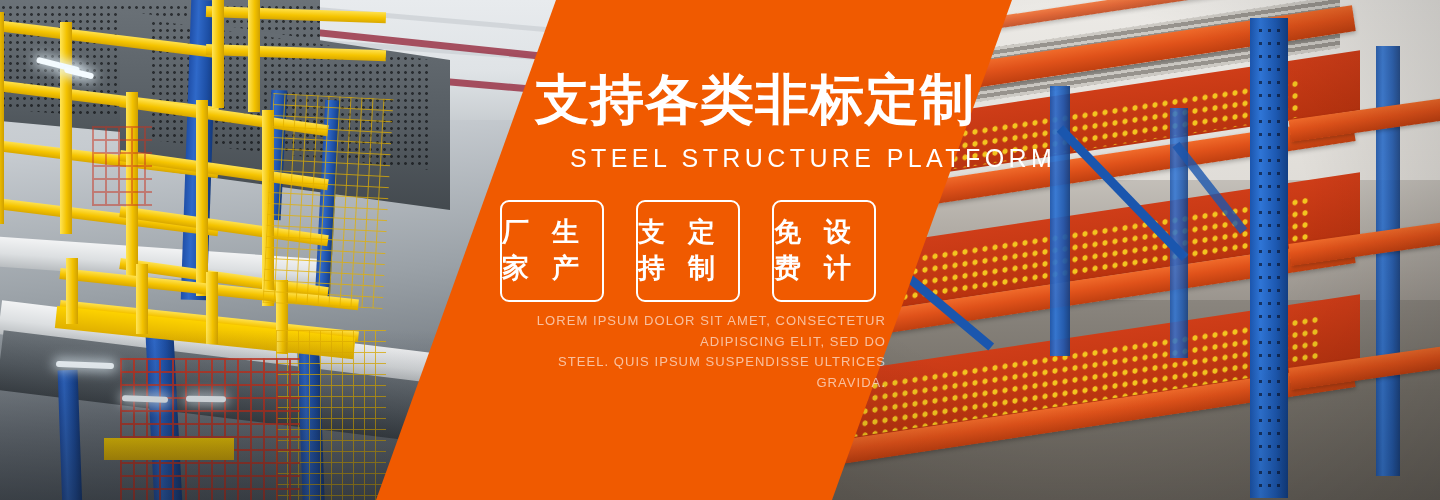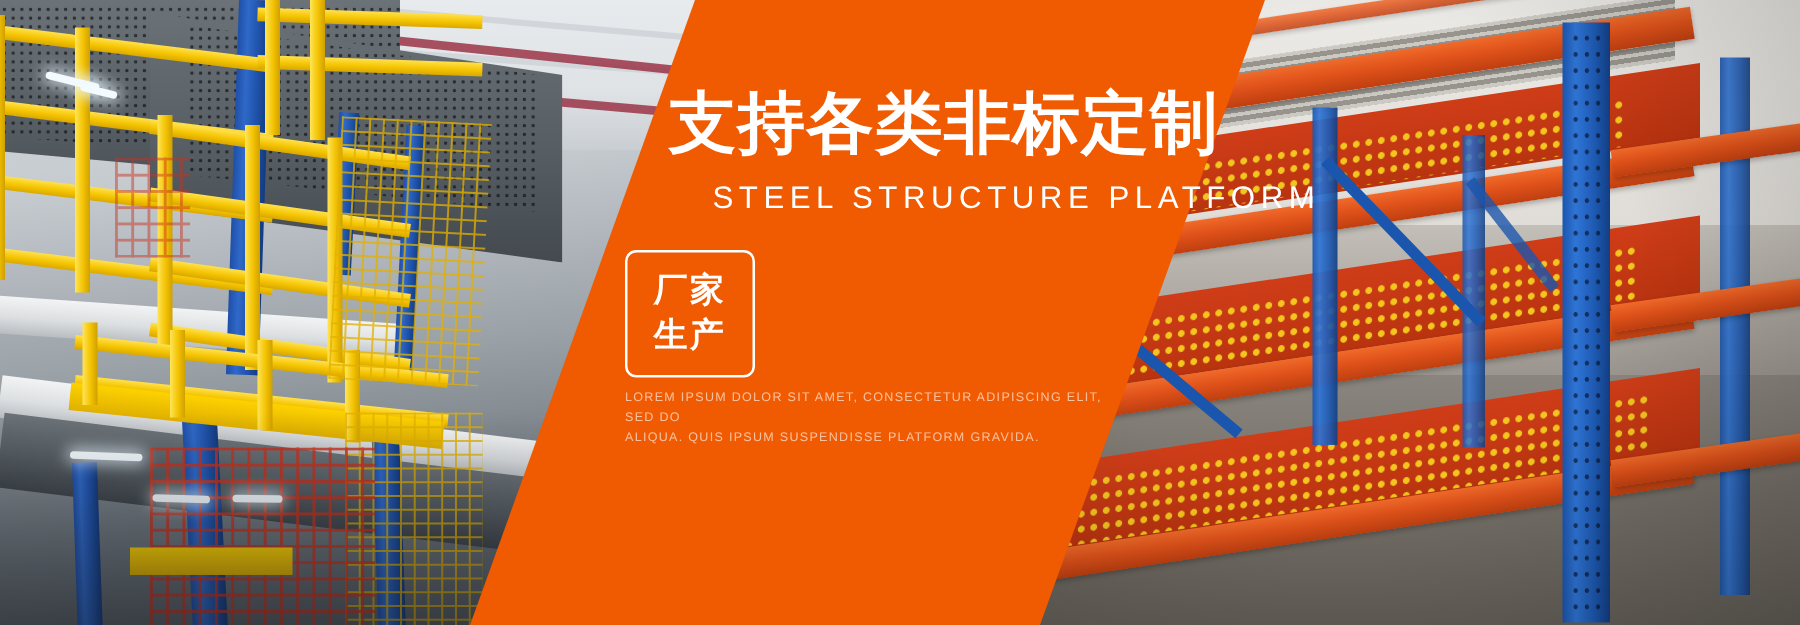--- a/index.html
+++ b/index.html
@@ -204,38 +204,38 @@
     position:absolute;
     left:500px; top:200px;
     display:flex;
     gap:32px;
   }
   .badge {
     width:100px; height:98px;
     border:2px solid #ffffff;
     border-radius:9px;
     display:flex;
-    flex-direction:column;
+    flex-direction:row;
     align-items:center;
     justify-content:center;
     color:#ffffff;
     font-size:27px;
     font-weight:bold;
     line-height:1.32;
     letter-spacing:2px;
   }
   .badge span { display:block; }
 
   .lorem {
     position:absolute;
     left:500px; top:311px;
     width:386px;
-    text-align:left;
+    text-align:right;
     color:rgba(255,255,255,.62);
-    font-size:10px;
+    font-size:13px;
     letter-spacing:1.05px;
     line-height:1.58;
   }
   .lorem p { margin:0; }
 
   .cta {
     position:absolute;
     left:568px; top:434px;
     width:148px; height:44px;
     background:#ffffff;
@@ -384,24 +384,32 @@
 
     <div class="subhead">STEEL STRUCTURE PLATFORM</div>
 
     <div class="badges">
 
       <div class="badge">
         <span>厂家</span>
         <span>生产</span>
       </div>
 
-
+      <div class="badge">
+        <span>支持</span>
+        <span>定制</span>
+      </div>
+
+      <div class="badge">
+        <span>免费</span>
+        <span>设计</span>
+      </div>
 
     </div>
 
     <div class="lorem">
       <p>LOREM IPSUM DOLOR SIT AMET, CONSECTETUR ADIPISCING ELIT, SED DO</p>
-      <p>ALIQUA. QUIS IPSUM SUSPENDISSE PLATFORM GRAVIDA.</p>
+      <p>STEEL. QUIS IPSUM SUSPENDISSE ULTRICES GRAVIDA.</p>
     </div>
 
 
   </div>
 </div>
 
 </body></html>

